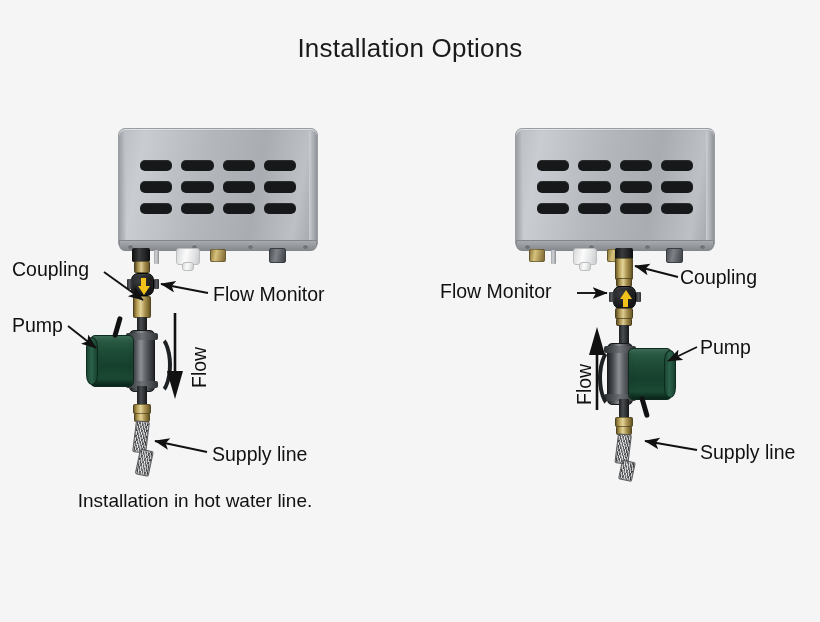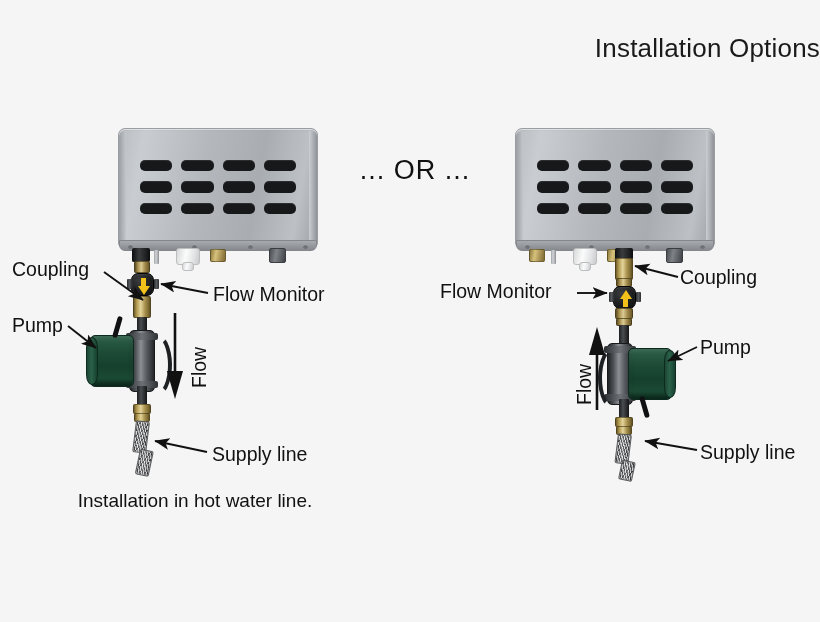--- a/index.html
+++ b/index.html
@@ -11,21 +11,21 @@
     overflow:hidden;
     position:relative;
   }
   #stage{position:absolute;left:0;top:0;width:820px;height:622px;}
 
   .abs{position:absolute;}
 
   
   #page-title{
     left:0;top:33px;width:820px;
-    text-align:right;
+    text-align:center;
     font-size:26px;
     letter-spacing:.2px;
     color:#1a1a1a;
   }
 
   
   #or-divider{
     left:340px;top:155px;width:150px;
     text-align:center;
     font-size:27px;
@@ -259,21 +259,20 @@
   
   #overlay{position:absolute;left:0;top:0;width:820px;height:622px;pointer-events:none;}
 </style>
 </head>
 <body>
 
 <div id="stage">
 
   <div class="abs" id="page-title">Installation Options</div>
 
-  <div class="abs" id="or-divider">... OR ...</div>
 
   <div class="abs" id="diagram-left" style="left:0;top:0;width:410px;height:540px;">
 
     <div class="heater" style="left:118px;top:128px;width:200px;height:124px;">
       <div class="heater-body">
         <div class="heater-edge-l"></div>
         <div class="heater-edge-r"></div>
       </div>
       <div class="vents">
         <div class="vent"></div>

